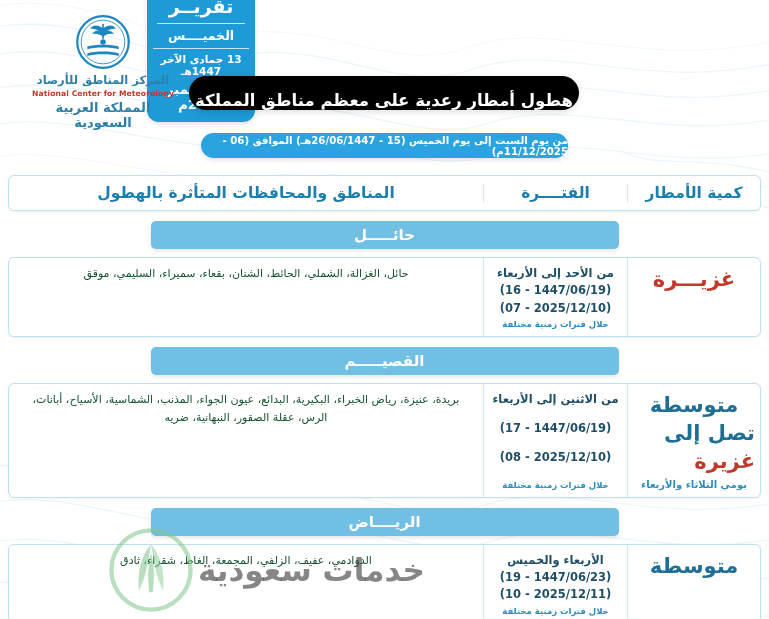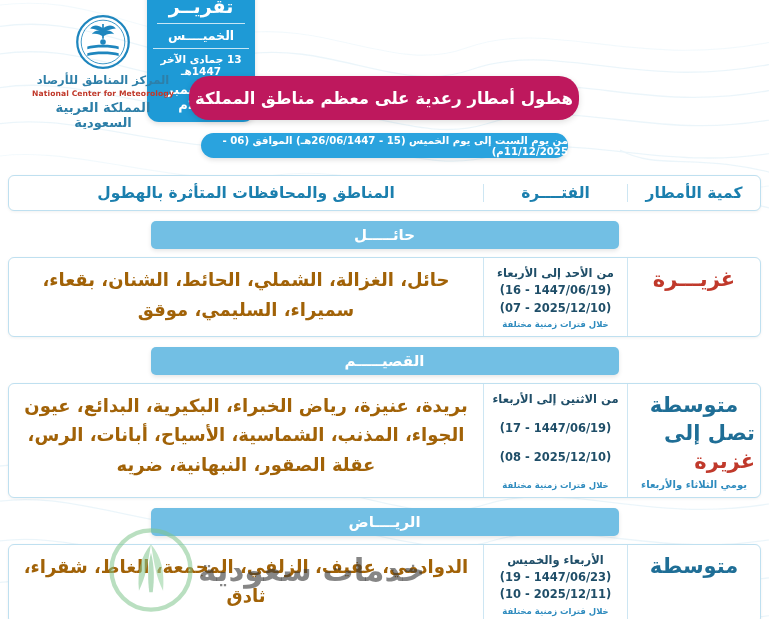--- a/index.html
+++ b/index.html
@@ -86,24 +86,24 @@
   }
   .logo-sub {
     font-size: 13px; font-weight: bold;
     color: #2E7FA8; margin-top: 2px;
   }
 
   
   .title-banner {
     position: absolute;
     top: 76px; left: 189px;
-    width: 390px; height: 44px;
-    background: #be185d;
+    width: 390px; height: 34px;
+    background: #000000;
     border-radius: 20px;
-    display: flex; align-items: center; justify-content: center;
+    display: flex; align-items: flex-end; justify-content: center;
     box-shadow: 0 2px 6px rgba(0,0,0,.13);
   }
   .title-banner span {
     color: #ffffff; font-size: 16.5px; font-weight: bold;
     letter-spacing: .2px;
   }
   .subtitle-banner {
     position: absolute;
     top: 133px; left: 201px;
     width: 367px; height: 25px;
@@ -172,21 +172,21 @@
   .amt-main.medium { color: #1F6E96; }
   .amt-accent { color: #C0392B; }
   .amt-note { font-size: 10px; font-weight: bold; color: #2E8BBE; margin-top: 3px; }
 
   .p-days  { font-size: 11.5px; font-weight: bold; color: #1F4E68; line-height: 1.5; }
   .p-hijri,
   .p-greg  { font-size: 11.5px; font-weight: bold; color: #1F4E68; line-height: 1.5; direction: ltr; }
   .p-note  { font-size: 8.5px; font-weight: bold; color: #2E8BBE; margin-top: 2px; }
 
   .areas-text {
-    font-size: 18px; font-weight: bold; color: #a16207;
+    font-size: 11px; font-weight: normal; color: #14532d;
     line-height: 1.65; text-align: center; direction: rtl;
   }
 
   
   .watermark {
     position: absolute;
     z-index: 3;
     left: 108px; top: 527px;
     pointer-events: none;
     display: flex; align-items: center; gap: 4px;

